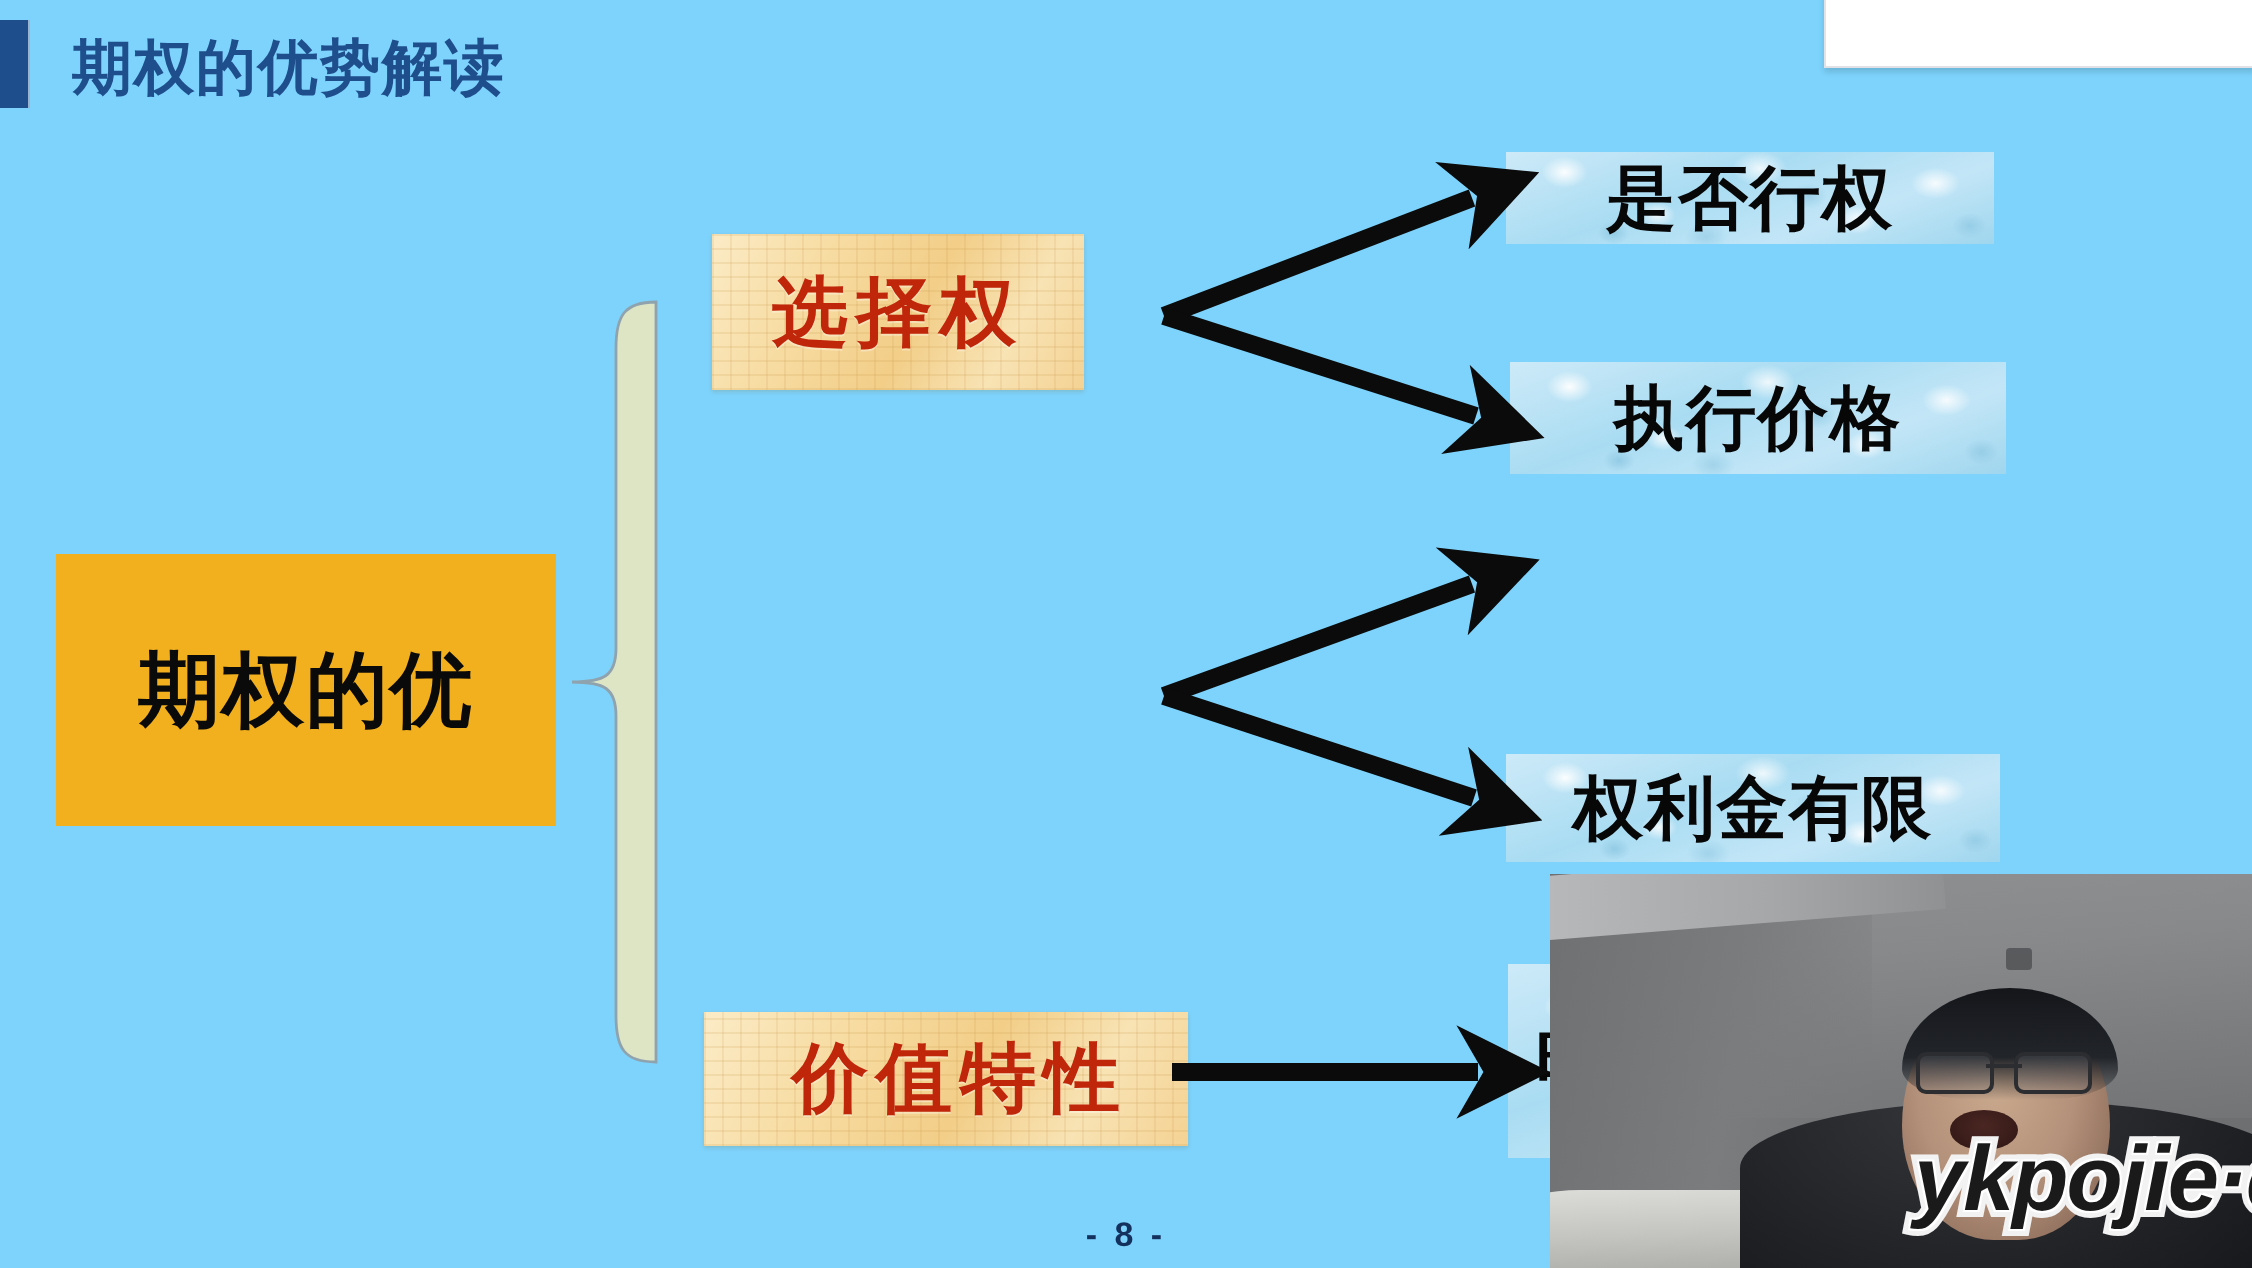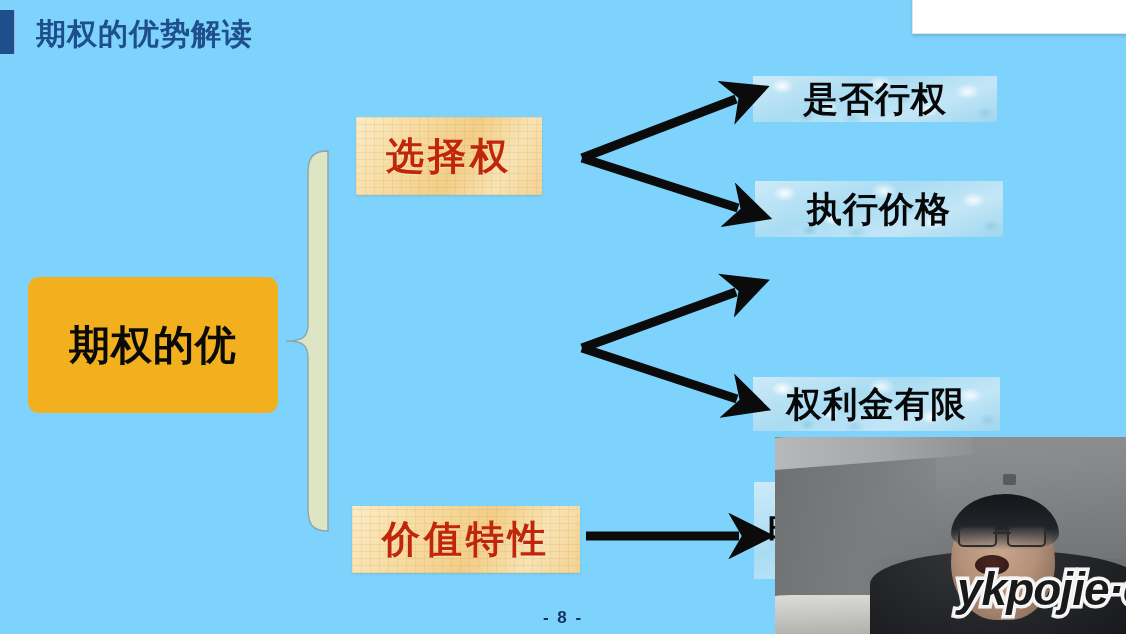--- a/index.html
+++ b/index.html
@@ -59,21 +59,20 @@
   #root-box {
     position: absolute;
     left: 28px;
     top: 277px;
     width: 250px;
     height: 136px;
     background: #F2B01E;
     display: flex;
     align-items: center;
     justify-content: center;
-    border-radius: 11px;
   }
   #root-box .root-text {
     font-family: "Liberation Serif", "DejaVu Serif", serif;
     font-size: 41px;
     font-weight: bold;
     color: #0a0a0a;
     line-height: 1.28;
     text-align: center;
     letter-spacing: 1px;
     width: 215px;
@@ -105,21 +104,21 @@
     font-family: "Liberation Serif", "DejaVu Serif", serif;
     font-size: 38px;
     font-weight: bold;
     color: #C0260A;
     letter-spacing: 4px;
     white-space: nowrap;
     text-shadow: 0 1px 0 rgba(255,255,255,0.35);
   }
   #papyrus-1 { left: 356px; top: 117px; width: 186px; height: 78px; }
   #papyrus-2 { left: 352px; top: 317px; width: 226px; height: 73px; }
-  #papyrus-3 { left: 352px; top: 506px; width: 228px; height: 67px; }
+  #papyrus-3 { left: 352px; top: 506px; width: 228px; height: 67px; padding-left: 14px; }
 
   
   .ice-box {
     position: absolute;
     background:
       radial-gradient(ellipse 16px 11px at 12% 22%, rgba(255,255,255,0.95) 0%, rgba(255,255,255,0) 72%),
       radial-gradient(ellipse 13px 9px at 31% 68%, rgba(255,255,255,0.85) 0%, rgba(255,255,255,0) 70%),
       radial-gradient(ellipse 19px 12px at 52% 18%, rgba(255,255,255,0.8) 0%, rgba(255,255,255,0) 72%),
       radial-gradient(ellipse 14px 10px at 72% 74%, rgba(255,255,255,0.9) 0%, rgba(255,255,255,0) 70%),
       radial-gradient(ellipse 17px 11px at 88% 34%, rgba(255,255,255,0.85) 0%, rgba(255,255,255,0) 72%),

